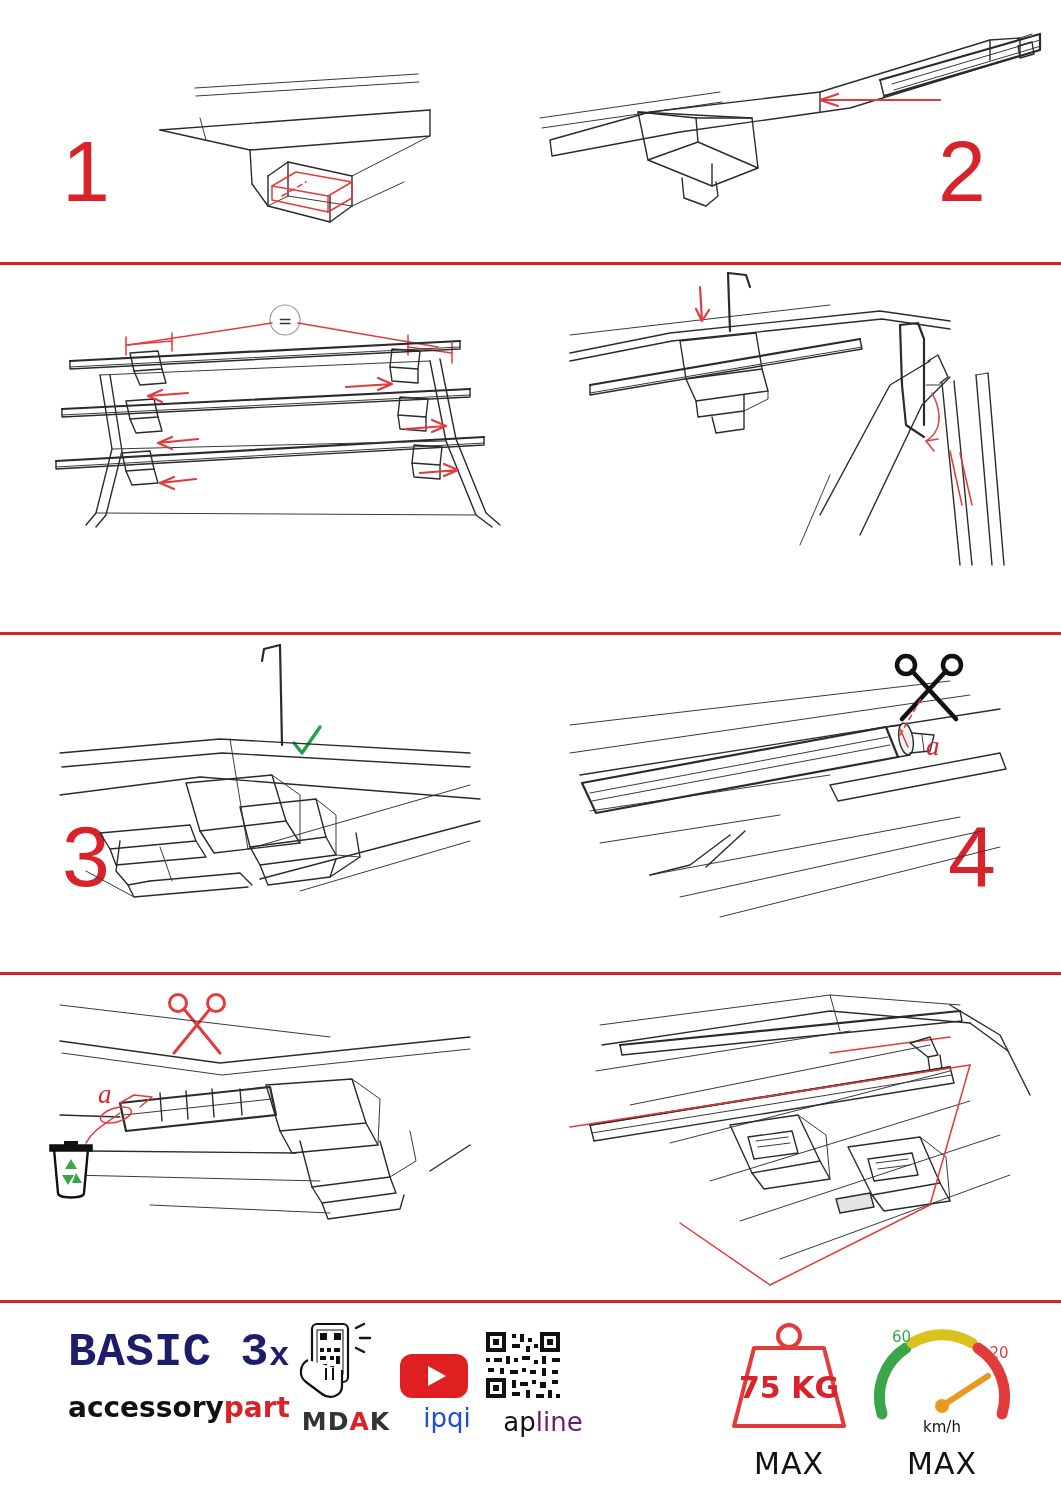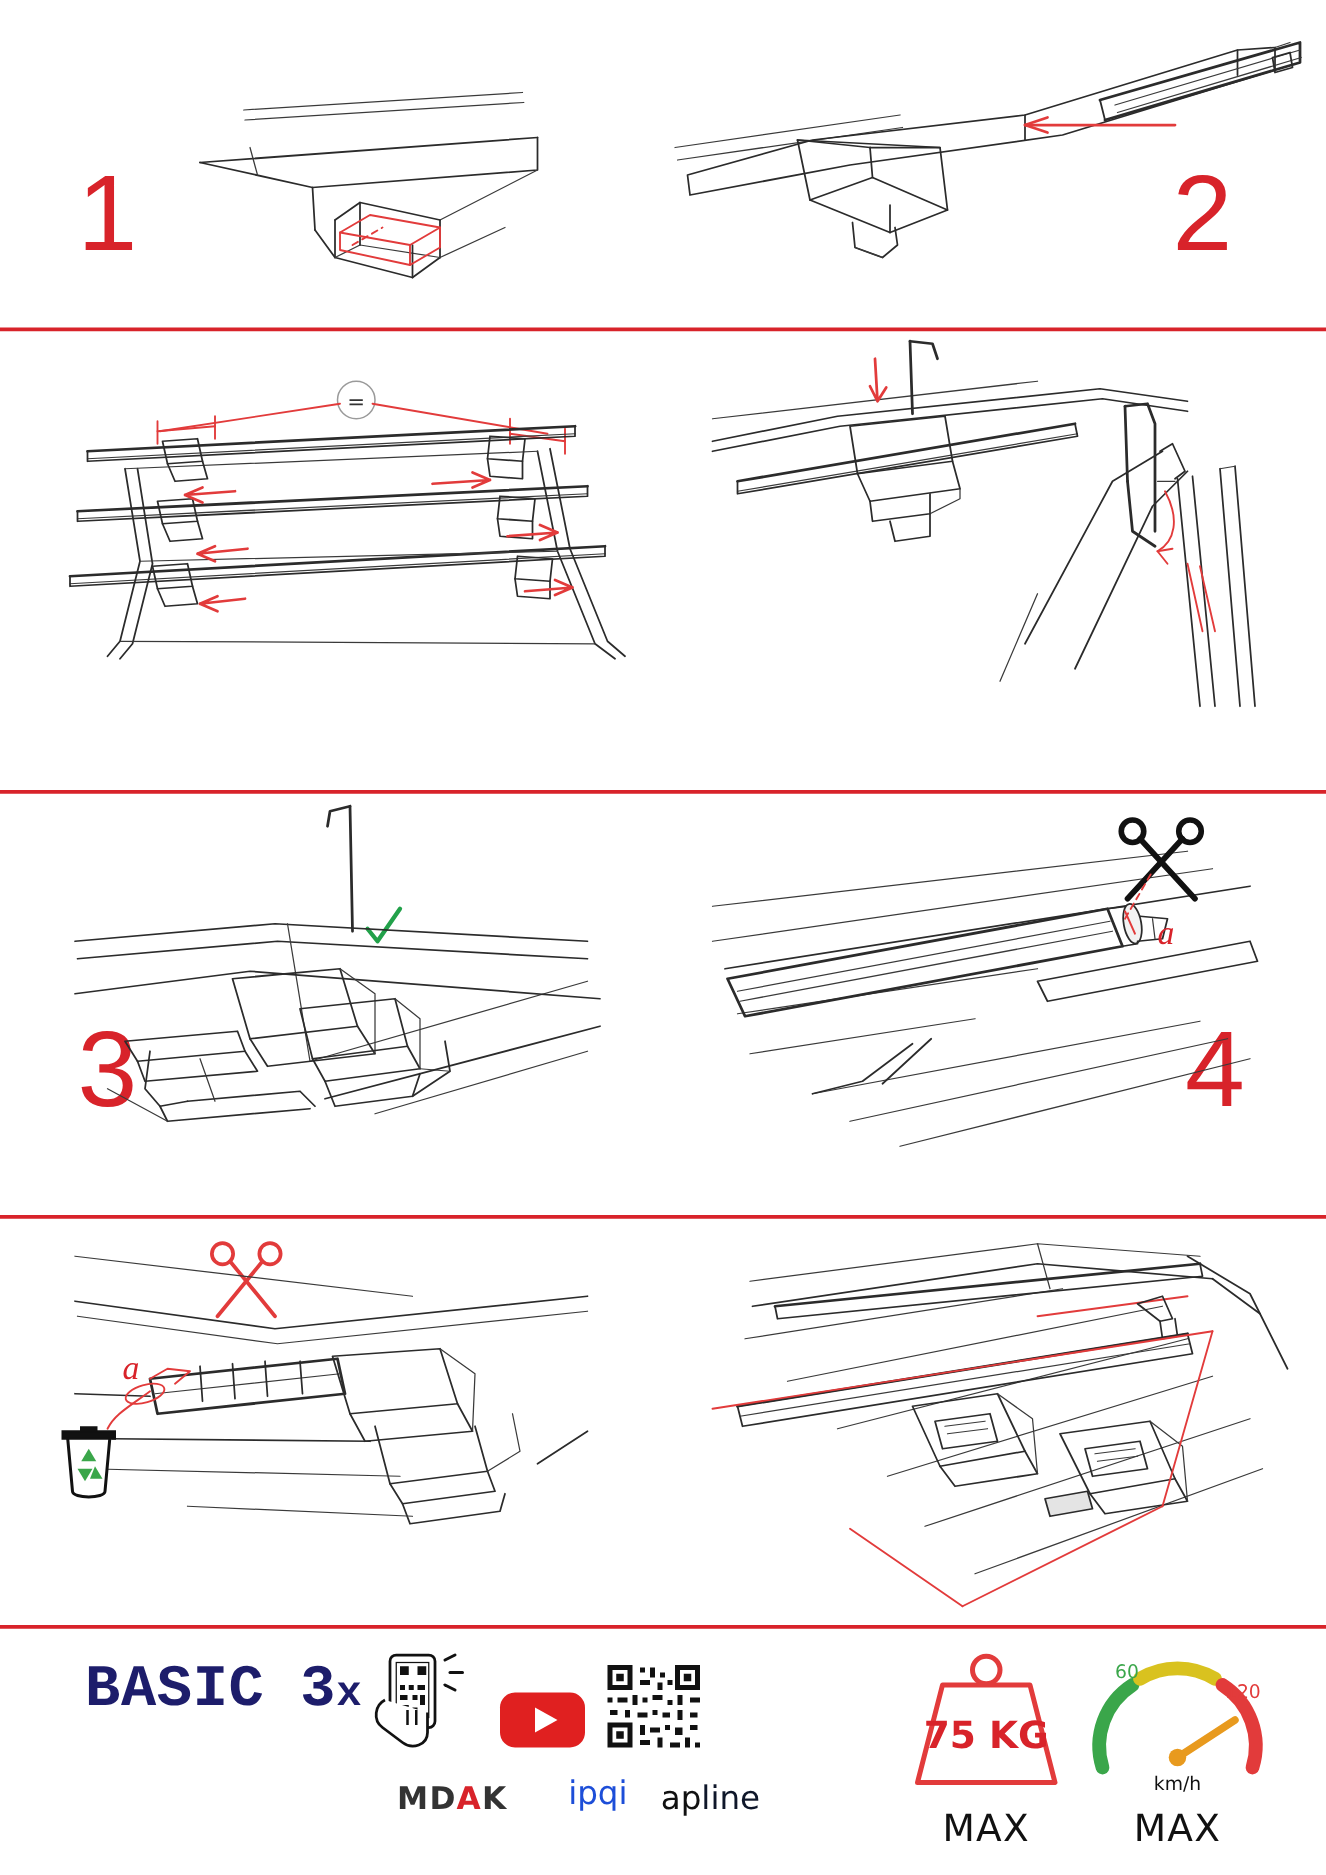--- a/index.html
+++ b/index.html
@@ -98,29 +98,28 @@
   .brand-sub .dark { color: #111111; }
   .brand-sub .red-t { color: #d8232a; }
 
   .logo-block {
     position: absolute;
     text-align: center;
   }
   .logo-caption {
     font-size: 25px;
     font-weight: bold;
-    margin-top: 18px;
+    margin-top: 1px;
     font-family: "DejaVu Sans", sans-serif;
-    text-align: right;
   }
   .cap-mdak { color: #333333; letter-spacing: 1px; }
   .cap-mdak .a { color: #d8232a; }
   .cap-ipqi { color: #1d4ed8; font-weight: normal; font-size: 26px; }
   .cap-apline { color: #111111; font-weight: normal; font-size: 26px; }
-  .cap-apline .l { color: #0f172a; }
+  .cap-apline .l { color: #701a75; }
 
   .maxblock {
     position: absolute;
     text-align: center;
   }
   .maxlabel {
     font-size: 30px;
     letter-spacing: 1px;
     color: #111111;
     margin-top: 2px;
@@ -485,20 +484,21 @@
         <path class="red" d="M400 230 L240 310"></path>
         <path class="red" d="M240 310 L150 248"></path>
       </svg>
     </div>
   </div>
 
   <div class="footer">
 
     <div class="brand">
       <div class="brand-title"><span>BASIC 3</span><span class="x">x</span></div>
+      <div class="brand-sub"><span class="dark">accessory</span><span class="red-t">part</span></div>
     </div>
 
     <div class="logo-block" style="left:286px;top:20px;width:120px;">
       <svg width="110" height="86" viewBox="0 0 110 86">
         <rect x="26" y="4" width="36" height="58" rx="5" fill="#ffffff" stroke="#111" stroke-width="2.2"></rect>
         <rect x="31" y="10" width="26" height="44" fill="#ffffff" stroke="#111" stroke-width="1"></rect>
         <g fill="#111">
           <rect x="34" y="13" width="7" height="7"></rect>
             <rect x="48" y="13" width="7" height="7"></rect>
           <rect x="34" y="28" width="4" height="4"></rect>

